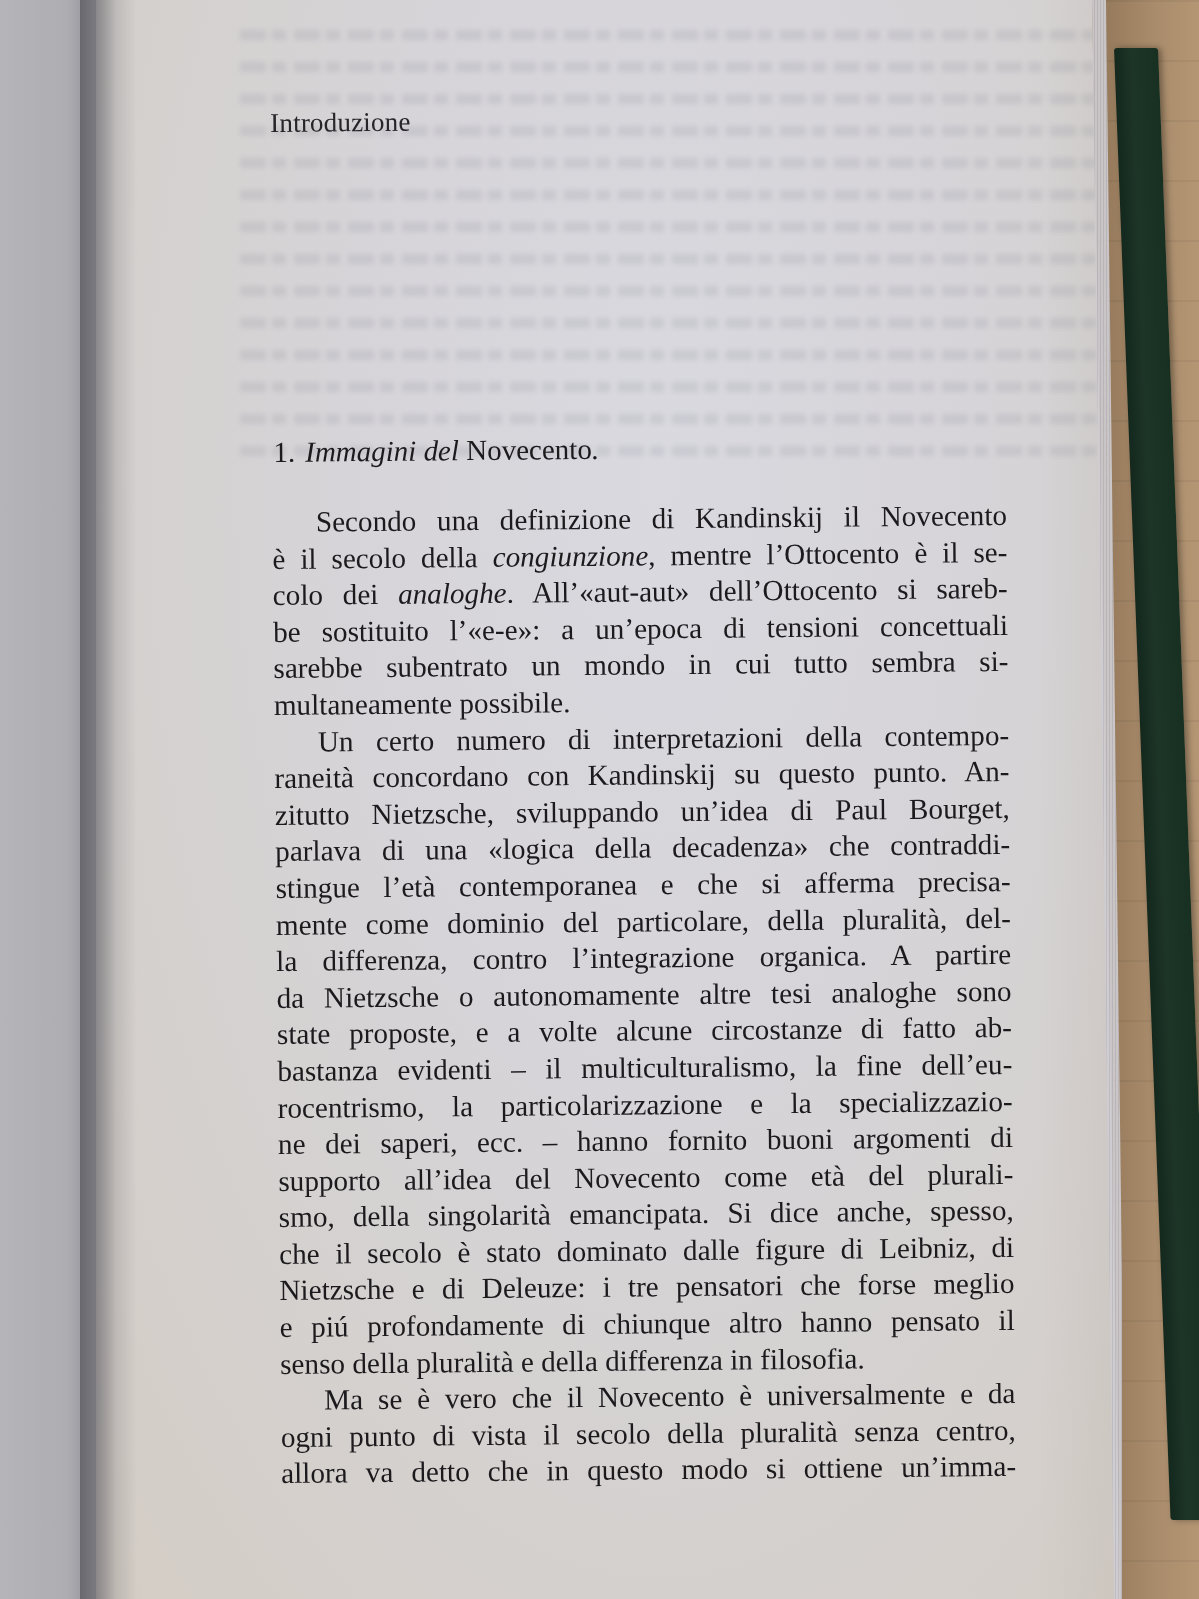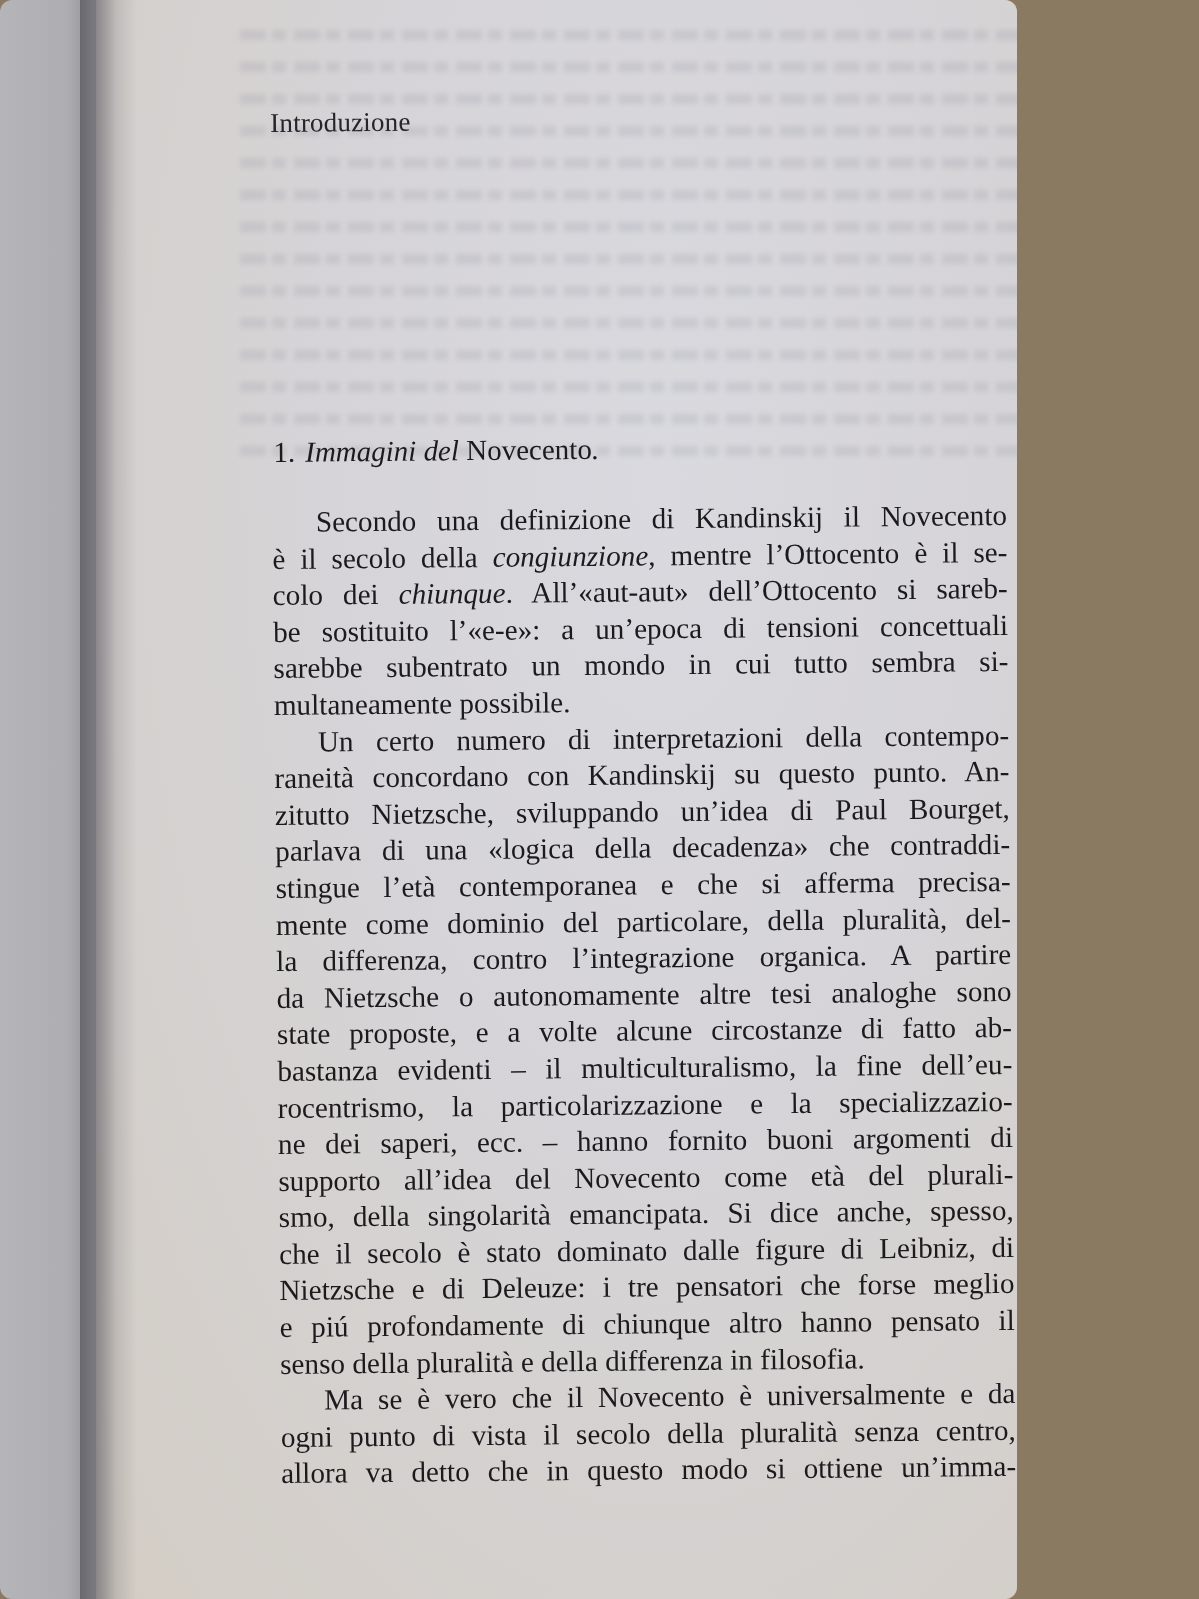--- a/index.html
+++ b/index.html
@@ -4,25 +4,24 @@
   <style>
     * { box-sizing: border-box; margin: 0; padding: 0; }
     html, body {
       width: 1199px;
       height: 1599px;
       overflow: hidden;
       background: #8a7a62;
     }
     .scene {
       position: relative;
-      width: 1017px;
+      width: 1199px;
       height: 1599px;
       background: linear-gradient(90deg, #7d6a52 0%, #9b8468 40%, #a88f70 100%);
       overflow: hidden;
-      border-radius: 12px;
     }
     
     .table-surface {
       position: absolute;
       right: 0; top: 0;
       width: 110px; height: 1599px;
       background:
         repeating-linear-gradient(180deg, rgba(0,0,0,0.05) 0 2px, rgba(0,0,0,0) 2px 60px),
         linear-gradient(90deg, #8f7456 0%, #a98c6b 60%, #b49674 100%);
     }
@@ -168,21 +167,21 @@
     <div class="chapter-title">Introduzione</div>
 
     <div class="section-heading">
       <span class="num">1.</span><span class="it">Immagini del</span><span class="rm"> Novecento</span><span class="it">.</span>
     </div>
 
     <div class="body" id="body-text">
         <div>
           <span class="line">  Secondo una definizione di Kandinskij il Novecento</span>
           <span class="line">è il secolo della <span class="i">congiunzione</span>, mentre l’Ottocento è il se-</span>
-          <span class="line">colo dei <span class="i">chiunque</span>. All’«aut-aut» dell’Ottocento si sareb-</span>
+          <span class="line">colo dei <span class="i">analoghe</span>. All’«aut-aut» dell’Ottocento si sareb-</span>
           <span class="line">be sostituito l’«e-e»: a un’epoca di tensioni concettuali</span>
           <span class="line">sarebbe subentrato un mondo in cui tutto sembra si-</span>
           <span class="line last">multaneamente possibile.</span>
         </div>
         <div>
           <span class="line">  Un certo numero di interpretazioni della contempo-</span>
           <span class="line">raneità concordano con Kandinskij su questo punto. An-</span>
           <span class="line">zitutto Nietzsche, sviluppando un’idea di Paul Bourget,</span>
           <span class="line">parlava di una «logica della decadenza» che contraddi-</span>
           <span class="line">stingue l’età contemporanea e che si afferma precisa-</span>

